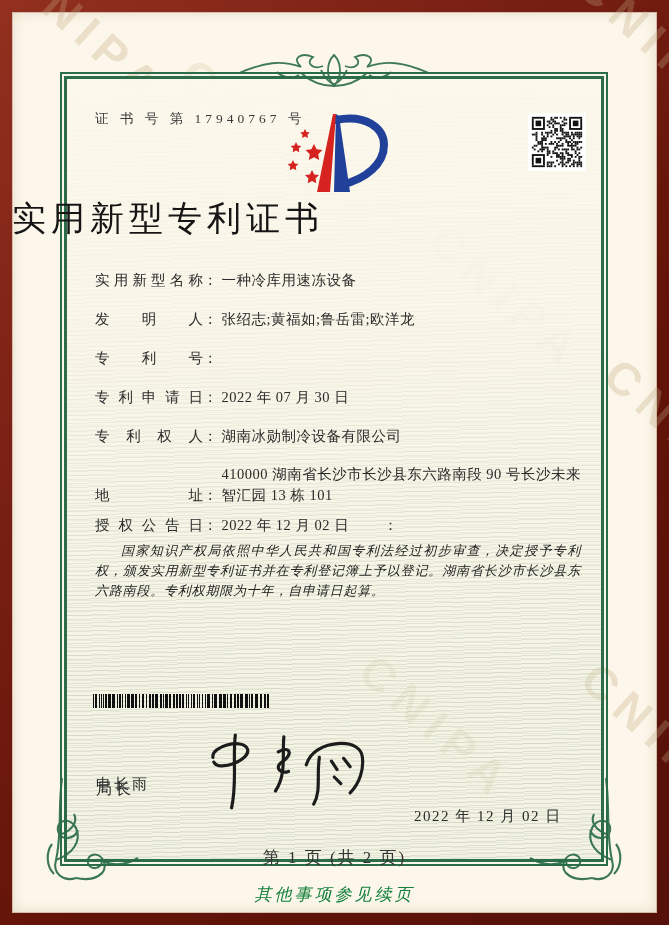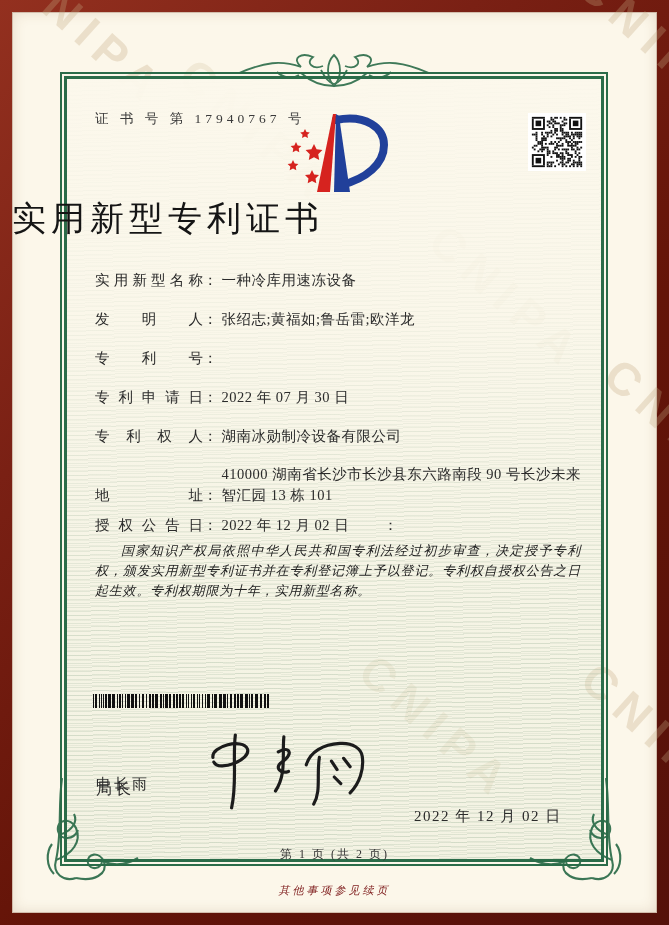--- a/index.html
+++ b/index.html
@@ -65,24 +65,24 @@
     position:absolute;left:83px;top:529px;width:486px;
     font-size:13px;line-height:20px;letter-spacing:.8px;
     font-style:italic;color:#222;text-align:justify;
   }
   .body-text p{margin:0;text-indent:2em;}
   .barcode{position:absolute;left:81px;top:682px;width:178px;height:14px;}
   .sig-title{position:absolute;left:84px;top:767px;font-size:16px;letter-spacing:3px;}
   .sig-name{position:absolute;left:84px;top:763px;font-size:15px;letter-spacing:3px;}
   .signature{position:absolute;left:186px;top:712px;width:168px;height:92px;}
   .issue-date{position:absolute;left:402px;top:795px;font-size:15px;letter-spacing:1.5px;}
-  .page-num{position:absolute;left:0;right:0;top:834px;text-align:center;font-size:12px;letter-spacing:2px;color:#333;}
+  .page-num{position:absolute;left:0;right:0;top:834px;text-align:center;font-size:17px;letter-spacing:2px;color:#333;}
   .footer-note{
     position:absolute;left:0;right:0;top:871px;text-align:center;
-    font-size:11px;letter-spacing:3px;font-style:italic;color:#7f1d1d;
+    font-size:17px;letter-spacing:3px;font-style:italic;color:#15803d;
   }
 </style>
 </head>
 <body>
 
 <div class="frame">
   <div class="page">
 
     <span class="wm" style="left:-18px;top:-6px;">CNIPA</span>
     <span class="wm" style="left:548px;top:2px;">CNIPA</span>
@@ -445,21 +445,21 @@
         <span class="lab">授权公告日</span>
           <span class="colon">：</span>
         <span class="val">2022 年 12 月 02 日</span>
         <span class="pair2">
             <span class="colon">：</span>
         </span>
       </div>
     </div>
 
     <div class="body-text">
-      <p>国家知识产权局依照中华人民共和国专利法经过初步审查，决定授予专利权，颁发实用新型专利证书并在专利登记簿上予以登记。专利权自授权公告之日起生效。专利权期限为十年，实用新型名称。</p>
+      <p>国家知识产权局依照中华人民共和国专利法经过初步审查，决定授予专利权，颁发实用新型专利证书并在专利登记簿上予以登记。湖南省长沙市长沙县东六路南段。专利权期限为十年，自申请日起算。</p>
     </div>
 
     <svg class="barcode" id="barcode-svg" viewBox="0 0 178 14" preserveAspectRatio="none">
         <rect x="0" y="0" width="1" height="14" fill="#111"></rect>
         <rect x="2" y="0" width="2" height="14" fill="#111"></rect>
         <rect x="6" y="0" width="1" height="14" fill="#111"></rect>
         <rect x="8" y="0" width="1" height="14" fill="#111"></rect>
         <rect x="10" y="0" width="1" height="14" fill="#111"></rect>
         <rect x="12" y="0" width="2" height="14" fill="#111"></rect>
         <rect x="15" y="0" width="3" height="14" fill="#111"></rect>

